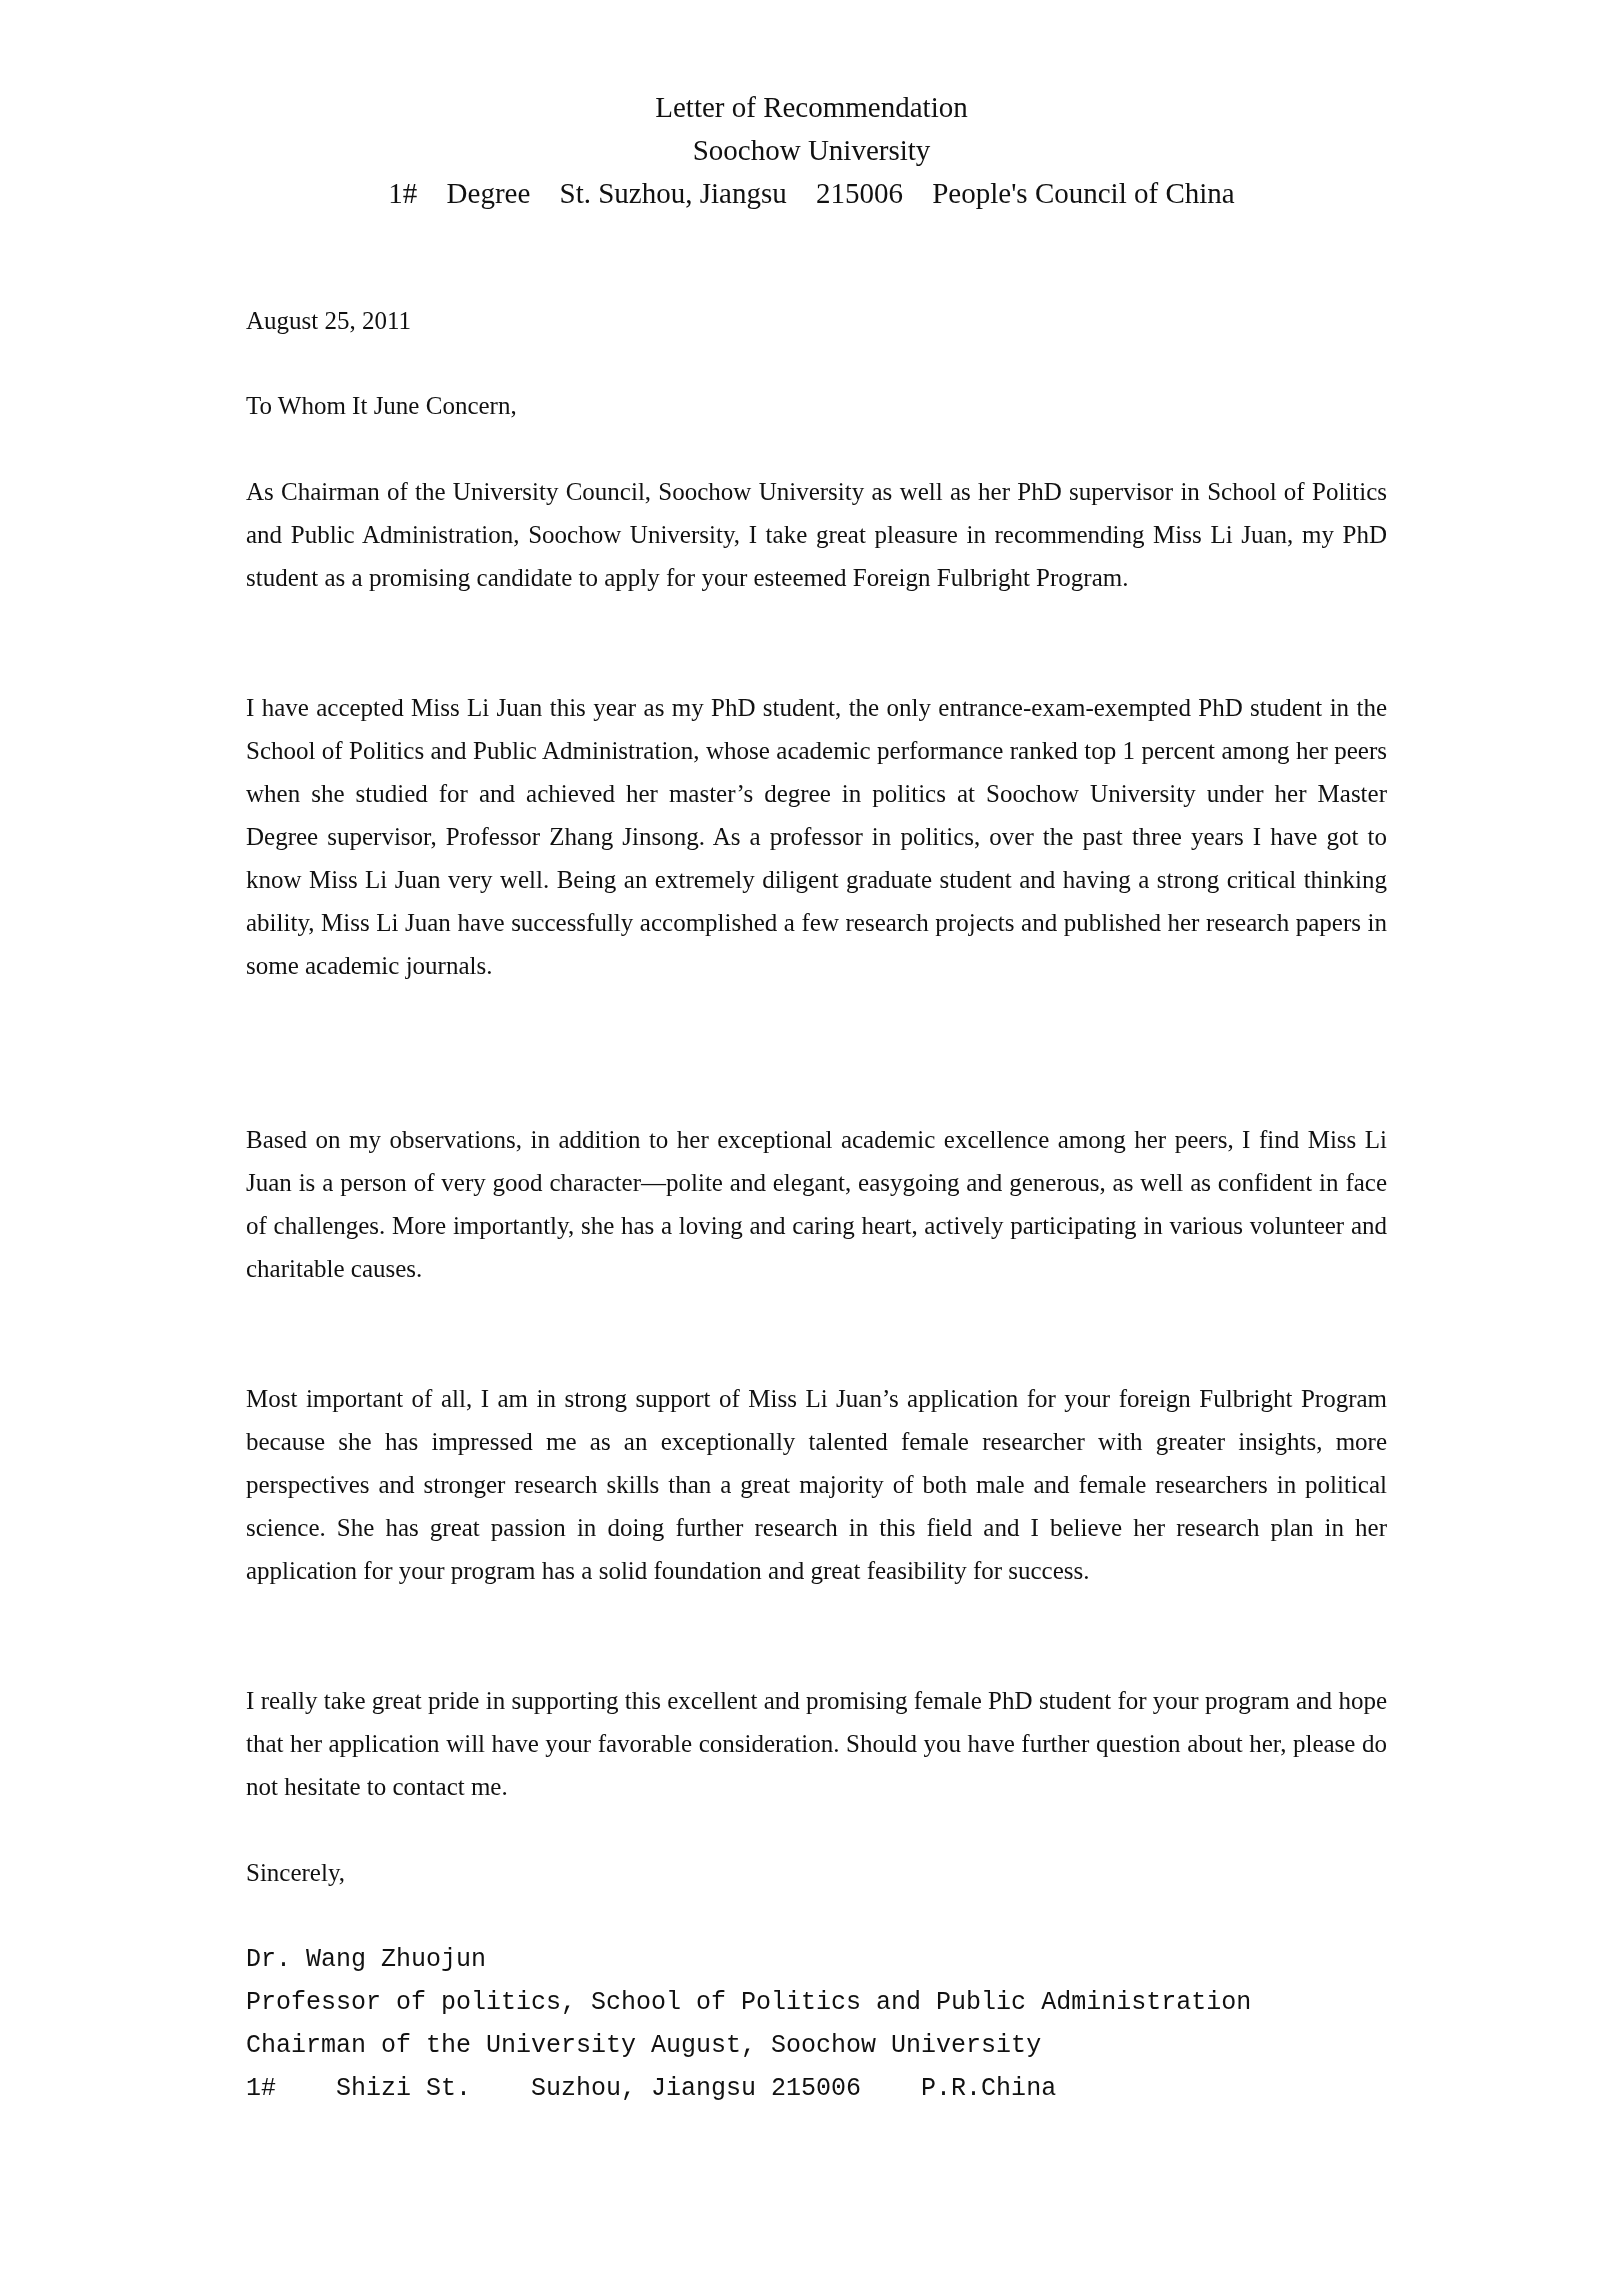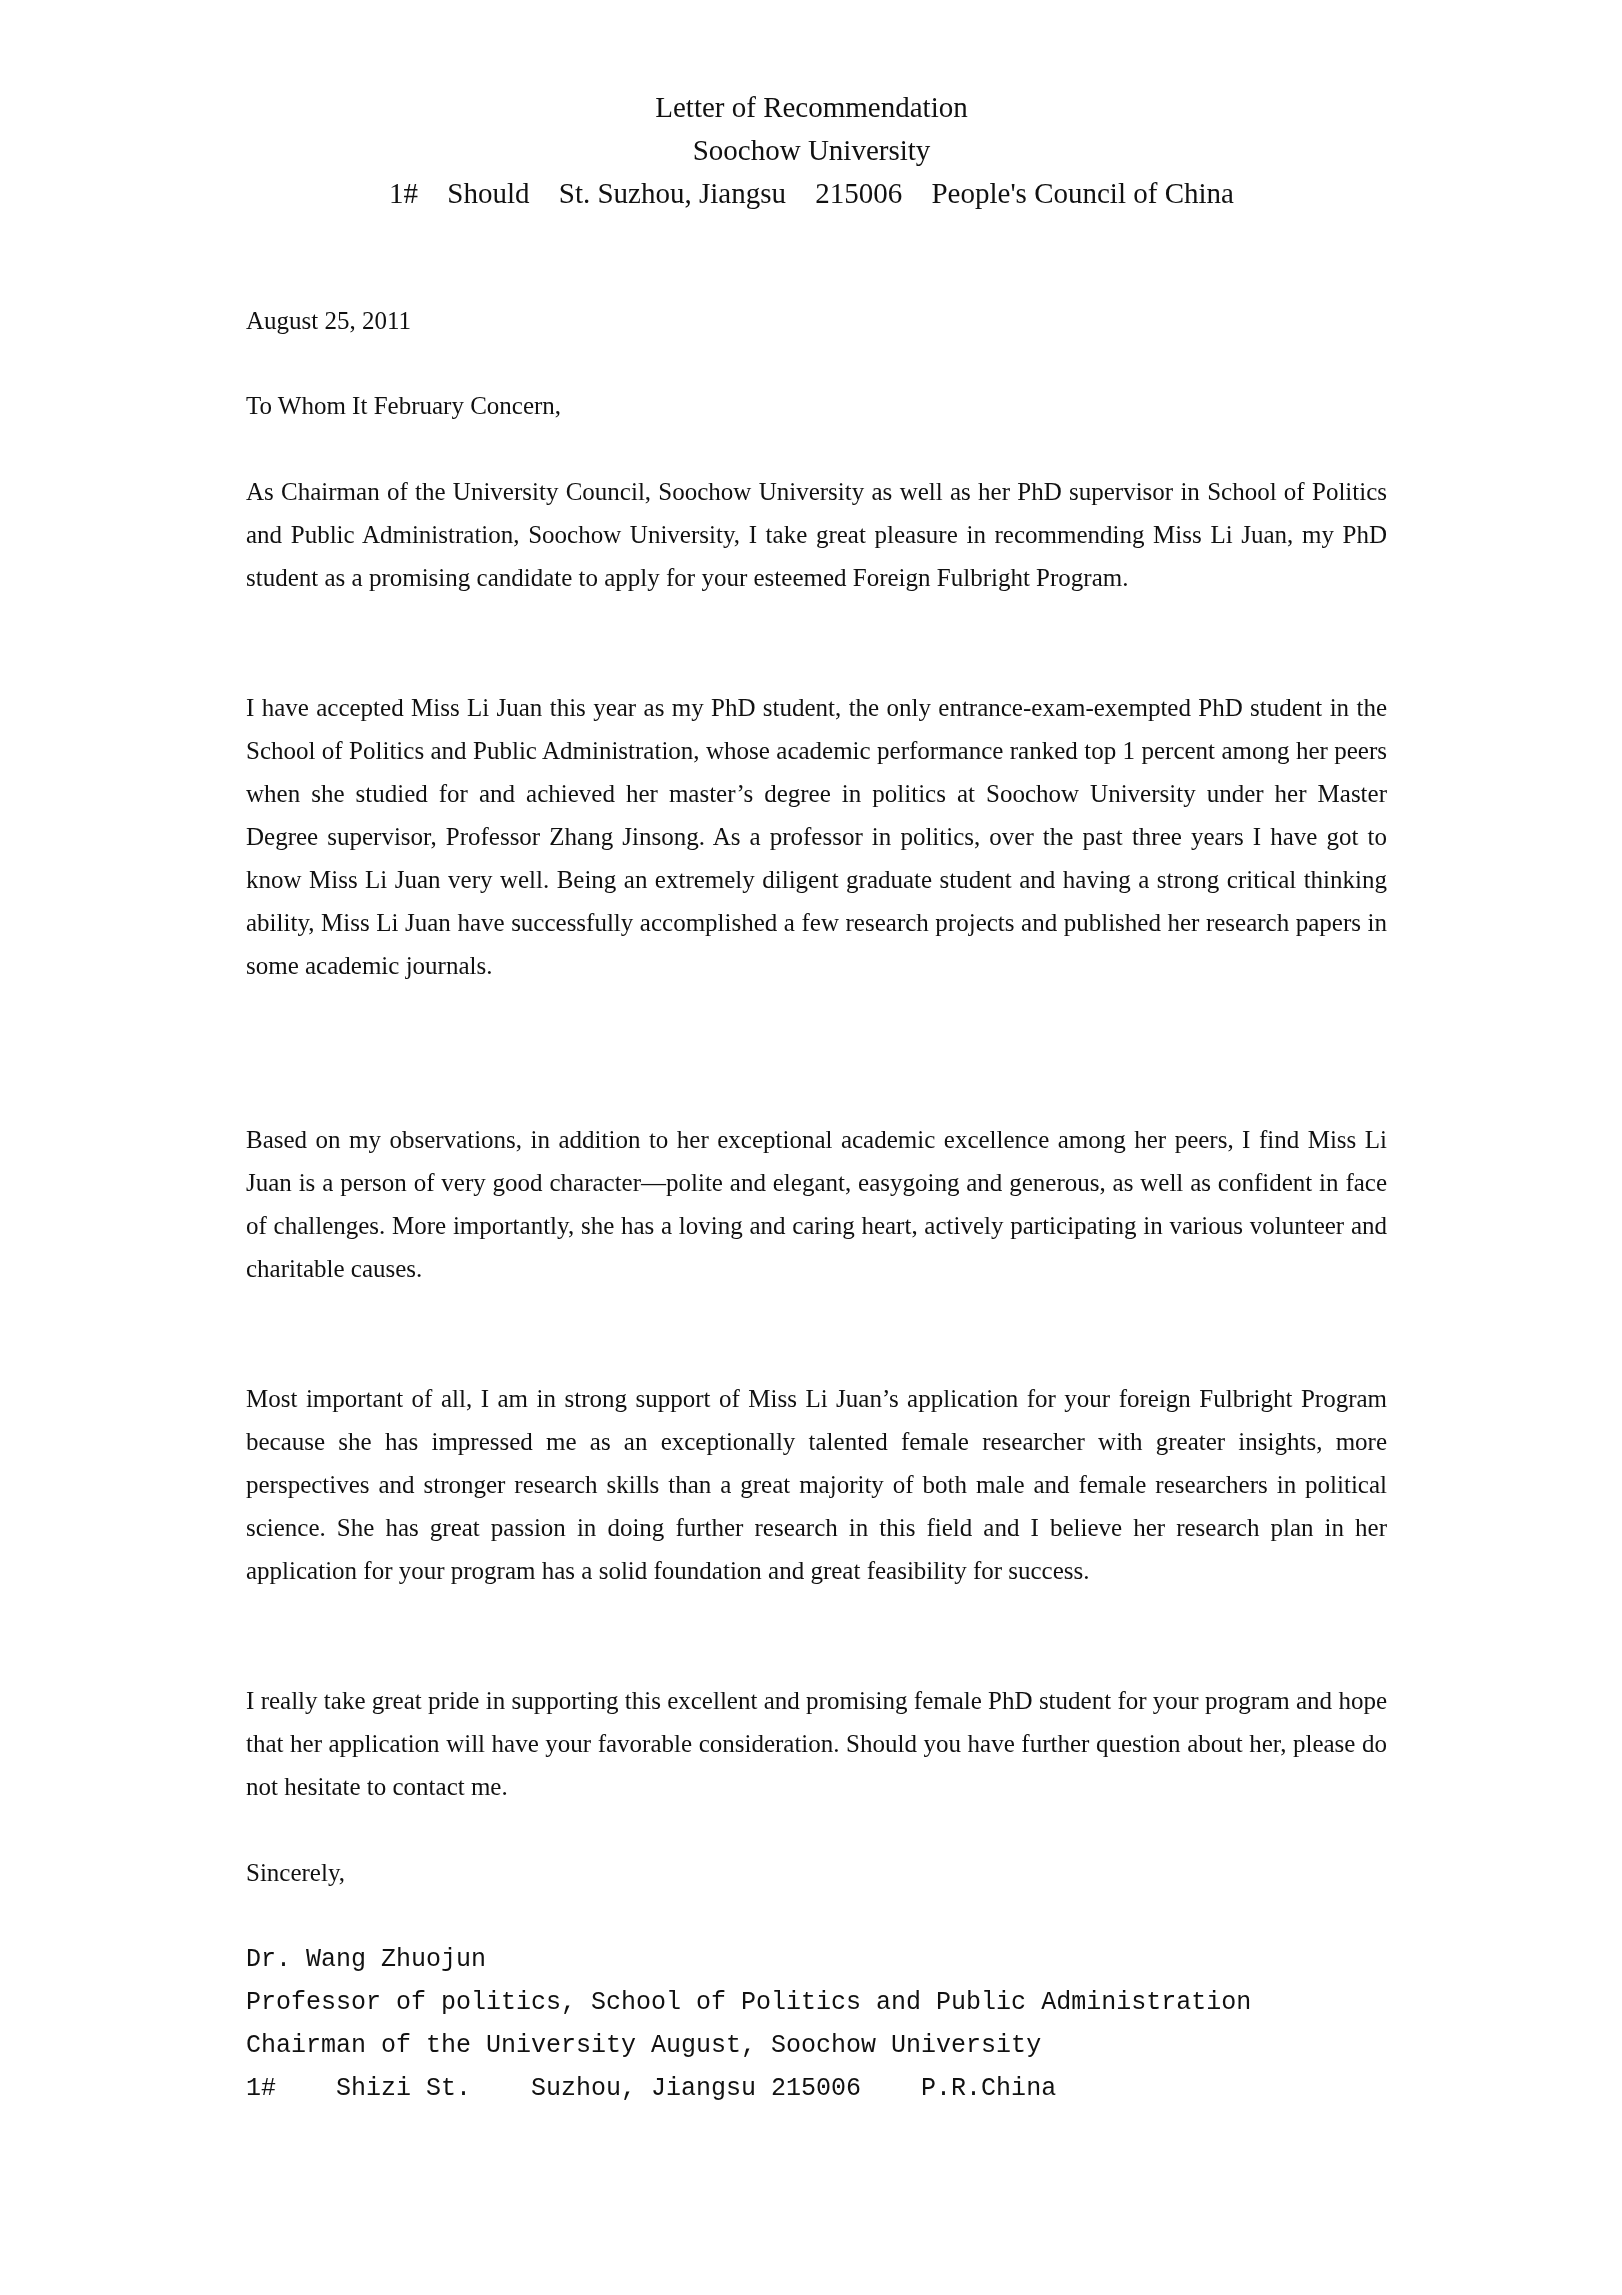--- a/index.html
+++ b/index.html
@@ -16,30 +16,30 @@
 </head>
 <body>
 
 <div class="page">
 
   <div class="header">
     <div>Letter of Recommendation</div>
     <div>Soochow University</div>
     <div class="addr">
       <span>1#</span>
-      <span>Should</span>
+      <span>Degree</span>
       <span>St. Suzhou, Jiangsu</span>
       <span>215006</span>
       <span>People's Council of China</span>
     </div>
   </div>
 
   <div class="block" style="top:299px;">August 25, 2011</div>
 
-  <div class="block" style="top:384px;">To Whom It February Concern,</div>
+  <div class="block" style="top:384px;">To Whom It June Concern,</div>
 
   <p class="block para" style="top:470px;">As Chairman of the University Council, Soochow University as well as her PhD supervisor in School of Politics and Public Administration, Soochow University, I take great pleasure in recommending Miss Li Juan, my PhD student as a promising candidate to apply for your esteemed Foreign Fulbright Program.</p>
 
   <p class="block para" style="top:686px;">I have accepted Miss Li Juan this year as my PhD student, the only entrance-exam-exempted PhD student in the School of Politics and Public Administration, whose academic performance ranked top 1 percent among her peers when she studied for and achieved her master’s degree in politics at Soochow University under her Master Degree supervisor, Professor Zhang Jinsong. As a professor in politics, over the past three years I have got to know Miss Li Juan very well. Being an extremely diligent graduate student and having a strong critical thinking ability, Miss Li Juan have successfully accomplished a few research projects and published her research papers in some academic journals.</p>
 
   <p class="block para" style="top:1118px;">Based on my observations, in addition to her exceptional academic excellence among her peers, I find Miss Li Juan is a person of very good character—polite and elegant, easygoing and generous, as well as confident in face of challenges. More importantly, she has a loving and caring heart, actively participating in various volunteer and charitable causes.</p>
 
   <p class="block para" style="top:1377px;">Most important of all, I am in strong support of Miss Li Juan’s application for your foreign Fulbright Program because she has impressed me as an exceptionally talented female researcher with greater insights, more perspectives and stronger research skills than a great majority of both male and female researchers in political science. She has great passion in doing further research in this field and I believe her research plan in her application for your program has a solid foundation and great feasibility for success.</p>
 
   <p class="block para" style="top:1679px;">I really take great pride in supporting this excellent and promising female PhD student for your program and hope that her application will have your favorable consideration. Should you have further question about her, please do not hesitate to contact me.</p>

